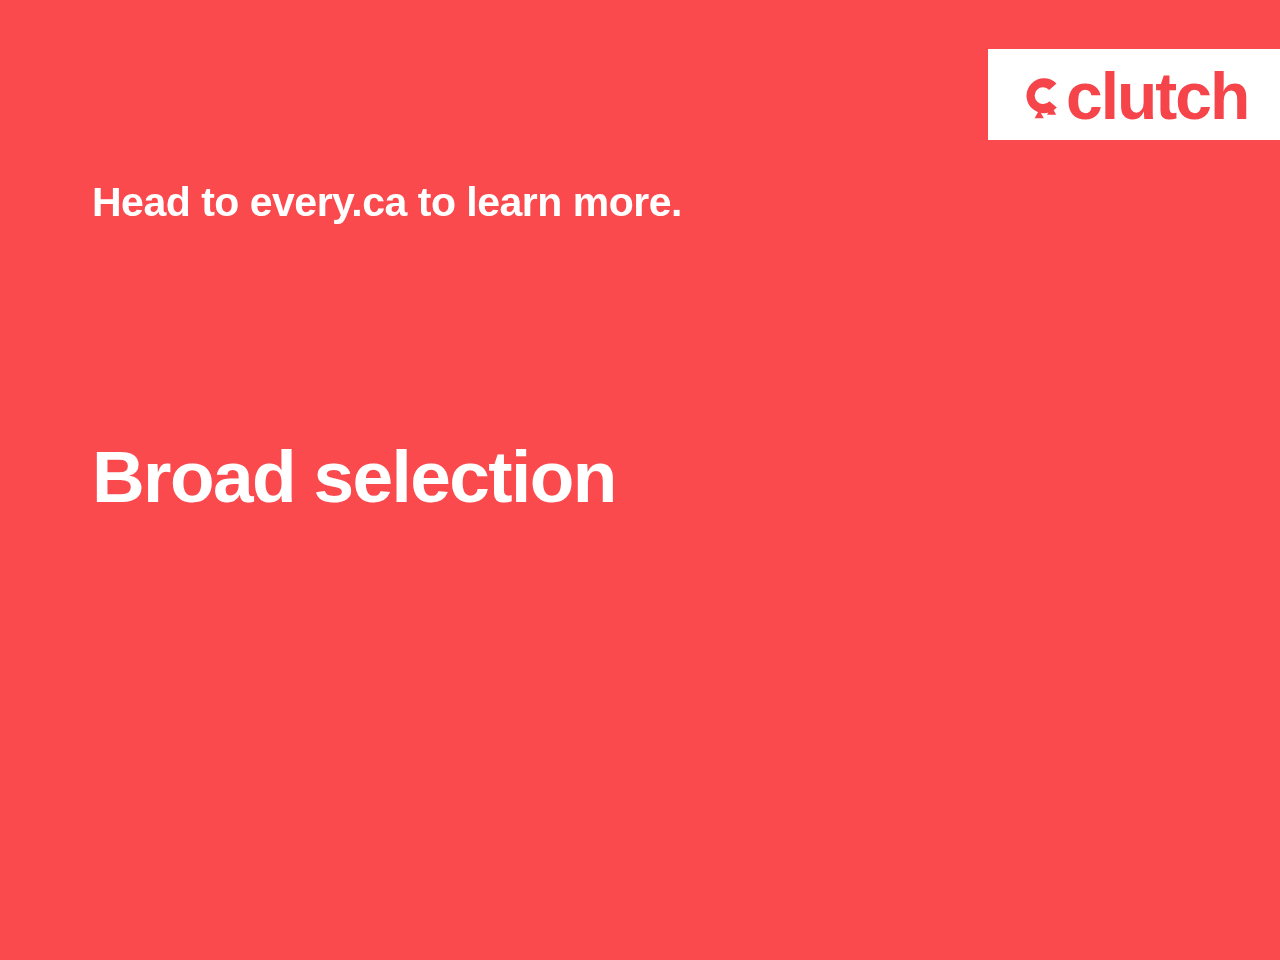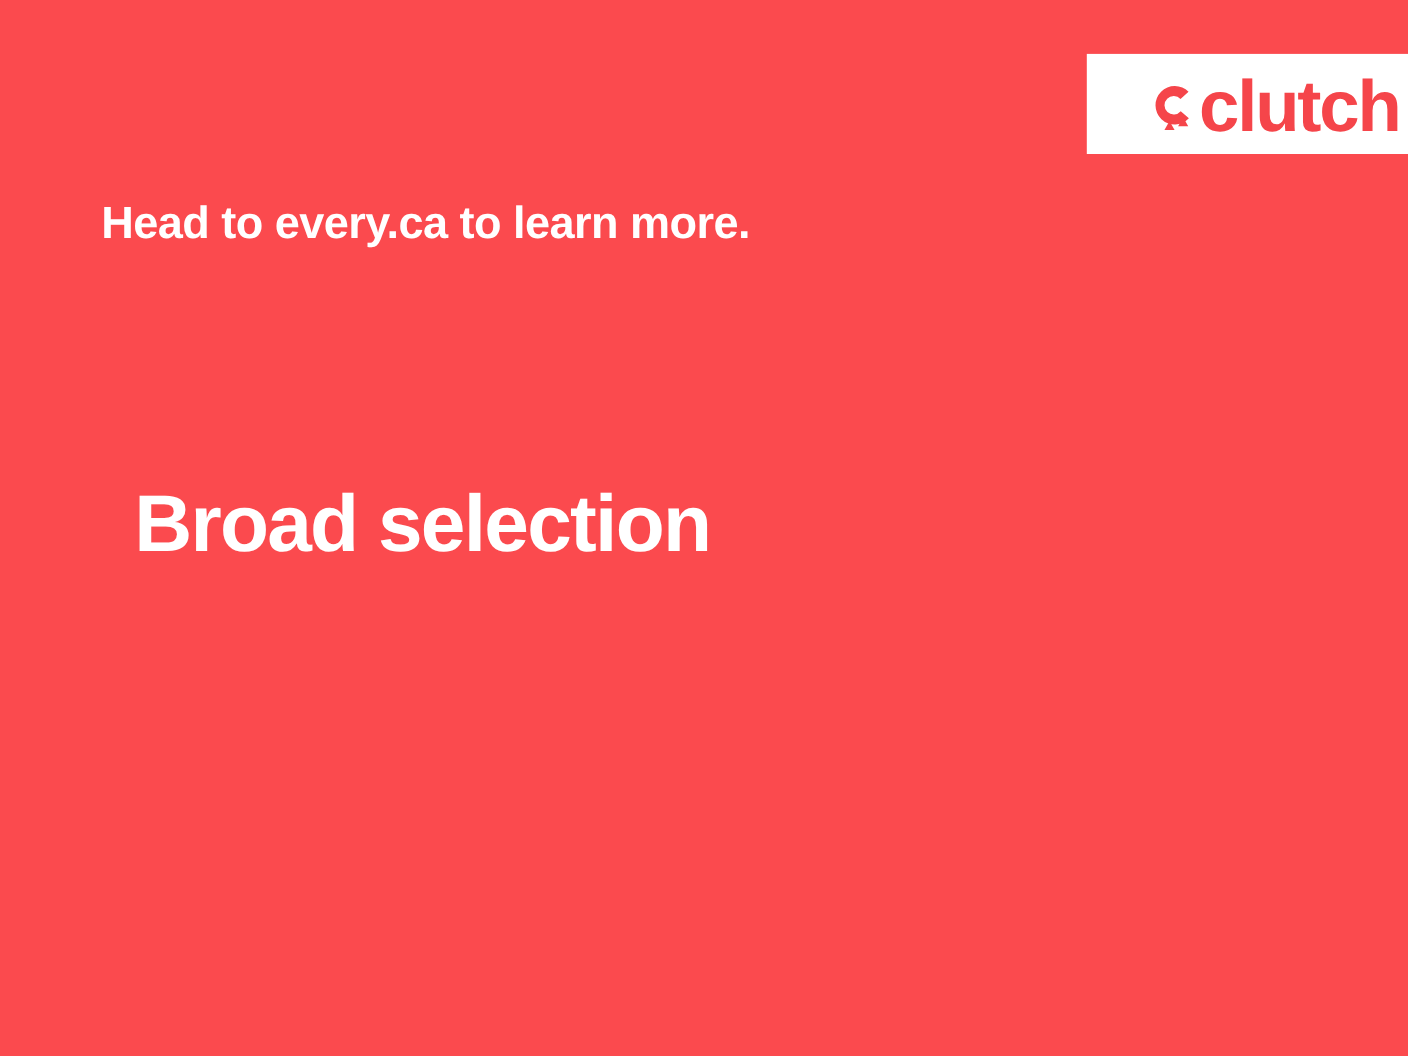--- a/index.html
+++ b/index.html
@@ -25,21 +25,21 @@
   
   .logo-plate {
     position: absolute;
     left: 988px;
     top: 49px;
     width: 292px;
     height: 91px;
     background: #ffffff;
     display: flex;
     align-items: center;
-    padding-left: 56px;
+    padding-left: 32px;
     box-sizing: border-box;
   }
   .logo-mark {
     width: 46px;
     height: 50px;
     position: relative;
     flex: 0 0 auto;
     margin-right: 2px;
     margin-top: 4px;
   }
@@ -75,21 +75,20 @@
   .headline {
     position: absolute;
     left: 92px;
     top: 437px;
     font-size: 73px;
     font-weight: bold;
     color: #ffffff;
     letter-spacing: -1.6px;
     line-height: 1.1;
     white-space: nowrap;
-    margin-left: 30px;
   }
 
   .subhead {
     position: absolute;
     left: 92px;
     top: 543px;
     width: 960px;
     font-size: 57px;
     font-weight: normal;
     color: #ffffff;

